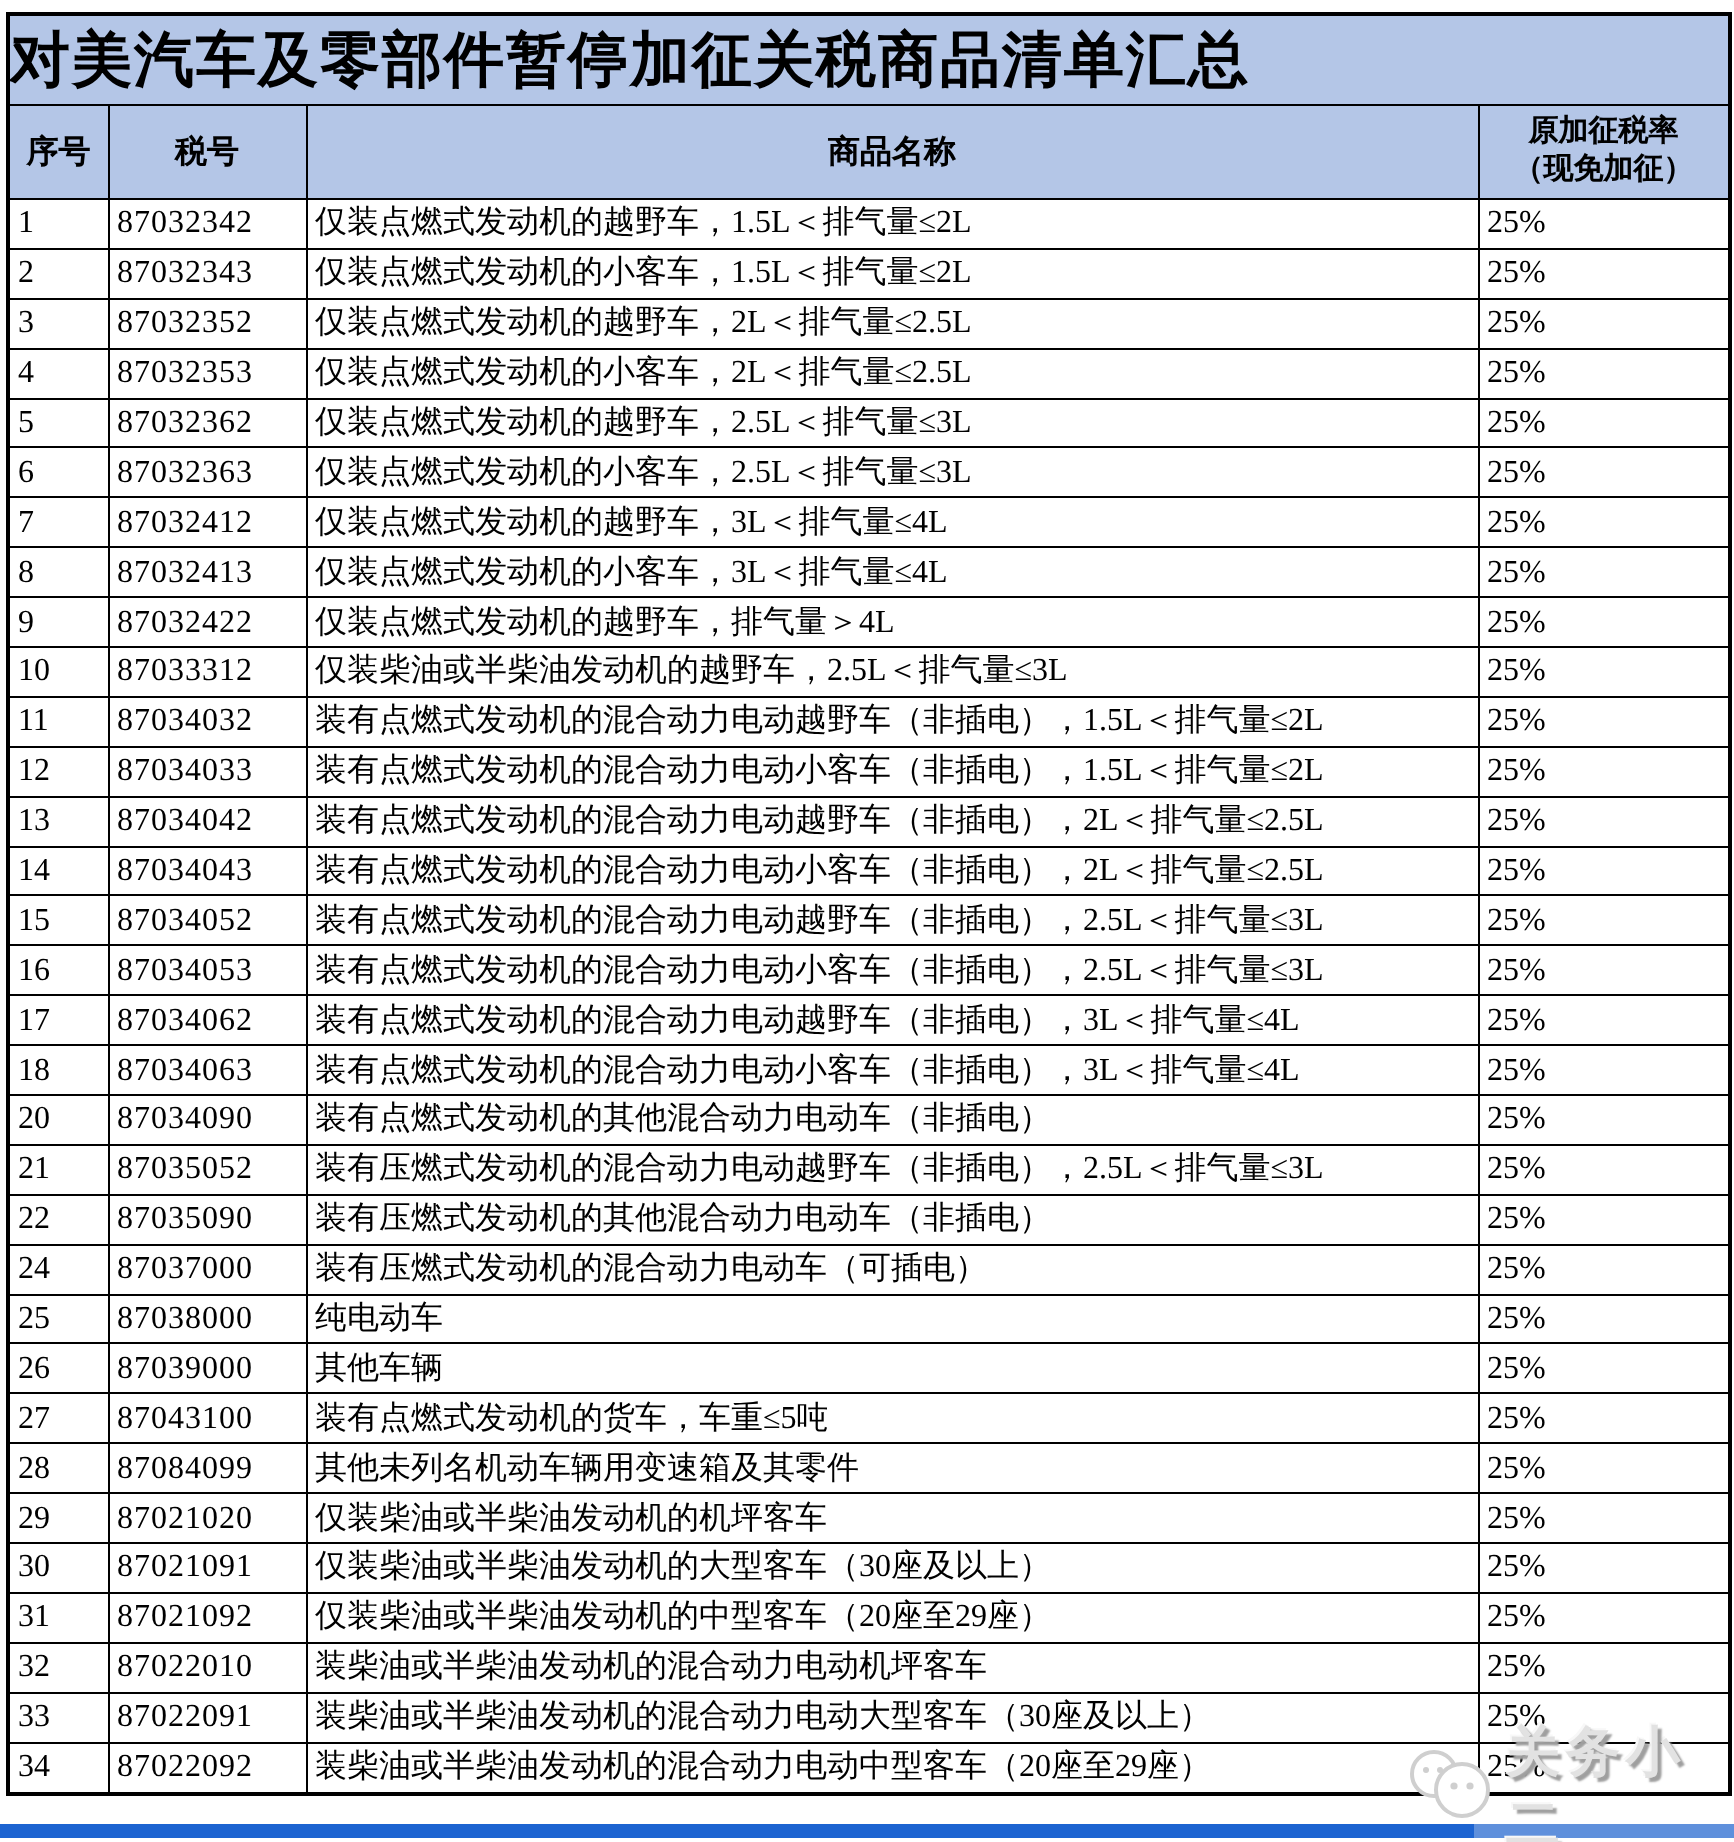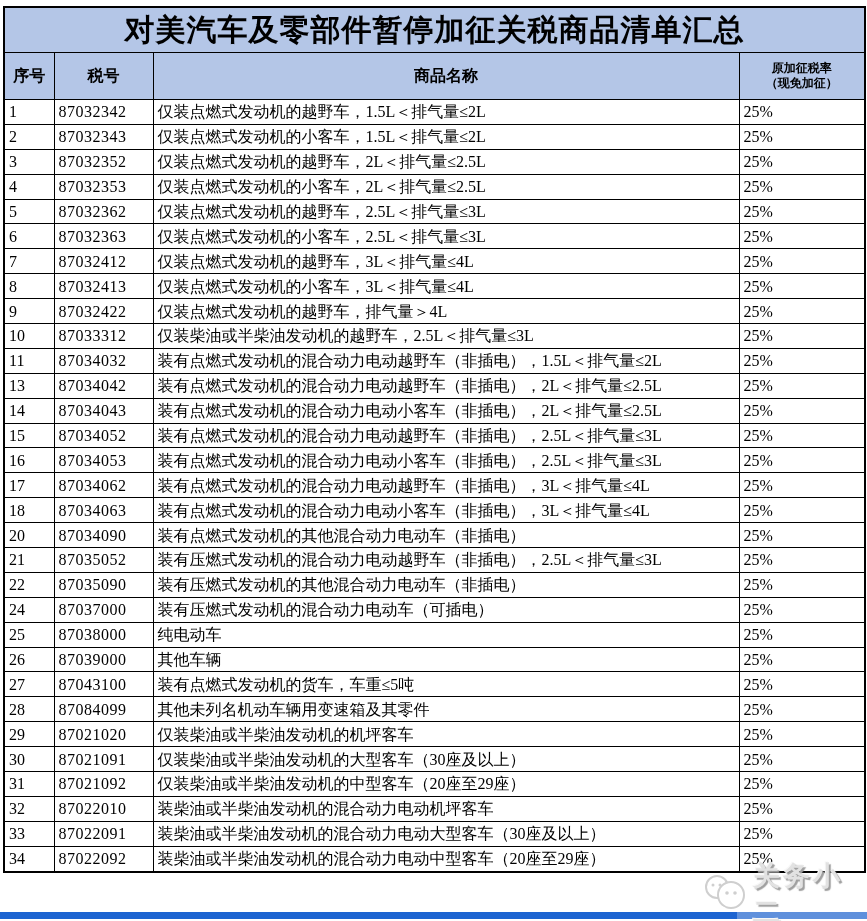--- a/index.html
+++ b/index.html
@@ -5,26 +5,26 @@
   html,body{margin:0;padding:0;background:#ffffff;}
   body{width:867px;height:921px;overflow:hidden;position:relative;
        font-family:"Liberation Serif","DejaVu Serif",serif;color:#000;}
   .page{position:absolute;left:0;top:0;width:867px;height:921px;background:#fff;}
 
   table.tariff{position:absolute;left:3px;top:6px;width:861px;
        border-collapse:collapse;table-layout:fixed;
        border:2px solid #000;}
   table.tariff td{border:1px solid #000;overflow:hidden;white-space:nowrap;}
 
-  td.title-cell{height:44px;background:#b4c6e7;text-align:center;
+  td.title-cell{height:44px;background:#b4c6e7;text-align:left;
        font-weight:bold;font-size:30px;letter-spacing:1px;padding:0;}
 
   tr.head-row td{height:46px;background:#b4c6e7;text-align:center;
        font-weight:bold;font-size:16px;padding:0;}
-  .rate-head{line-height:1.25;font-size:12px;}
+  .rate-head{line-height:1.25;font-size:15px;}
 
   tr.data-row td{height:23.9px;font-size:16px;line-height:23px;padding:0 4px;}
   td.c-no{padding-left:5px;}
   td.c-code{padding-left:8px;letter-spacing:0.5px;}
   td.c-name{padding-left:5px;}
   td.c-rate{font-size:15px;}
 
   .col-no{width:50px;} .col-code{width:99px;} .col-name{width:586px;} .col-rate{width:126px;}
 
   .bottom-bar{position:absolute;left:0;top:912px;width:867px;height:7px;
@@ -135,20 +135,26 @@
       <td class="c-rate">25%</td>
     </tr>
 
     <tr class="data-row">
       <td class="c-no">11</td>
       <td class="c-code">87034032</td>
       <td class="c-name">装有点燃式发动机的混合动力电动越野车（非插电），1.5L＜排气量≤2L</td>
       <td class="c-rate">25%</td>
     </tr>
 
+    <tr class="data-row">
+      <td class="c-no">12</td>
+      <td class="c-code">87034033</td>
+      <td class="c-name">装有点燃式发动机的混合动力电动小客车（非插电），1.5L＜排气量≤2L</td>
+      <td class="c-rate">25%</td>
+    </tr>
 
     <tr class="data-row">
       <td class="c-no">13</td>
       <td class="c-code">87034042</td>
       <td class="c-name">装有点燃式发动机的混合动力电动越野车（非插电），2L＜排气量≤2.5L</td>
       <td class="c-rate">25%</td>
     </tr>
 
     <tr class="data-row">
       <td class="c-no">14</td>

